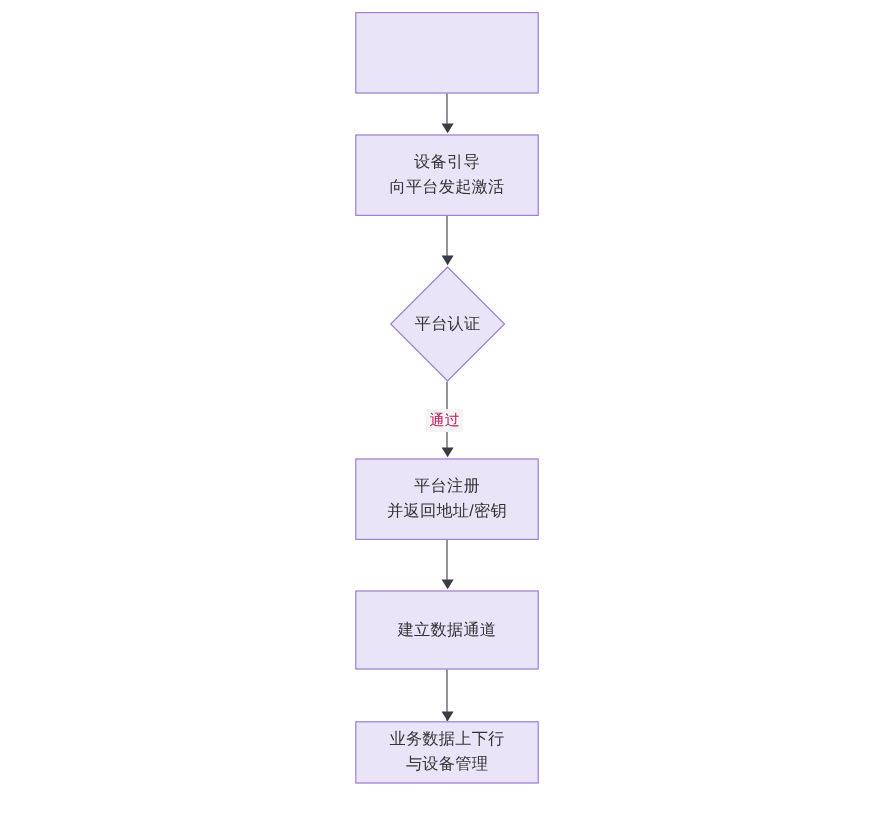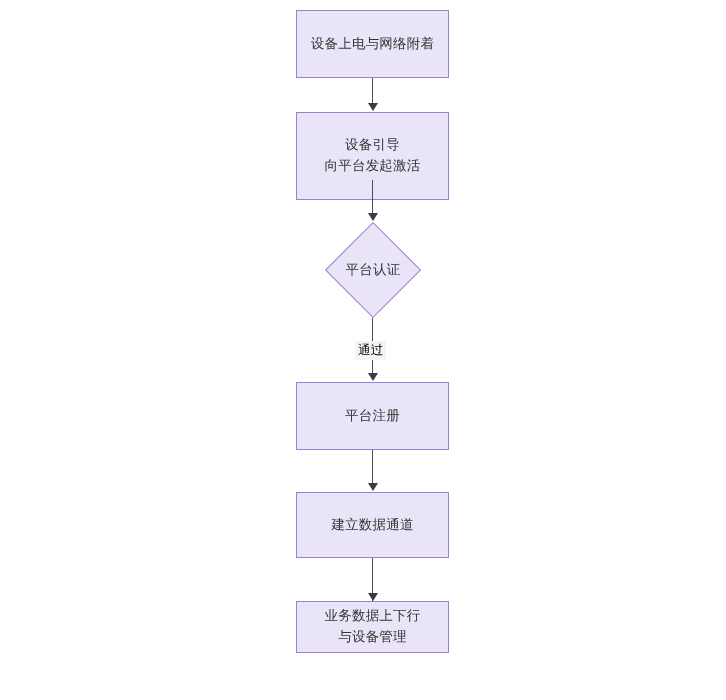--- a/index.html
+++ b/index.html
@@ -82,59 +82,59 @@
     position: absolute;
     width: 0;
     height: 0;
     border-left: 5px solid transparent;
     border-right: 5px solid transparent;
     border-top: 8px solid #3b3b45;
   }
   .edge-label {
     position: absolute;
     font-size: 12.5px;
-    color: #000000;
+    color: #be185d;
     background: #f4f4f4;
     padding: 1px 3px;
     white-space: nowrap;
     letter-spacing: 0.2px;
     text-align: center;
   }
 </style>
 </head>
 <body>
 
 <div id="flowchart">
 
   <div class="node" style="left:296px; top:10px; width:153px; height:68px;">
-    <span class="line">设备上电与网络附着</span>
   </div>
 
   <div class="connector" style="left:372px; top:78px; height:26px;"></div>
   <div class="arrowhead" style="left:367.5px; top:103px;"></div>
 
-  <div class="node" style="left:296px; top:112px; width:153px; height:88px;align-items:center;">
+  <div class="node" style="left:296px; top:112px; width:153px; height:68px;align-items:center;">
     <span class="line">设备引导</span>
     <span class="line">向平台发起激活</span>
   </div>
 
   <div class="connector" style="left:372px; top:180px; height:34px;"></div>
   <div class="arrowhead" style="left:367.5px; top:213px;"></div>
 
   <div class="decision-wrap" style="left:325px; top:222px; width:96px; height:96px;font-family:Liberation Mono, monospace;">
     <div class="decision-shape"></div>
     <span class="decision-label">平台认证</span>
   </div>
 
   <div class="connector" style="left:372px; top:318px; height:56px;"></div>
   <div class="edge-label" style="left:355px; top:341px;">通过</div>
   <div class="arrowhead" style="left:367.5px; top:373px;"></div>
 
   <div class="node" style="left:296px; top:382px; width:153px; height:68px;">
     <span class="line">平台注册</span>
+    <span class="line">并返回地址/密钥</span>
   </div>
 
   <div class="connector" style="left:372px; top:450px; height:34px;"></div>
   <div class="arrowhead" style="left:367.5px; top:483px;"></div>
 
   <div class="node" style="left:296px; top:492px; width:153px; height:66px;">
     <span class="line">建立数据通道</span>
   </div>
 
   <div class="connector" style="left:372px; top:558px; height:43px;"></div>

